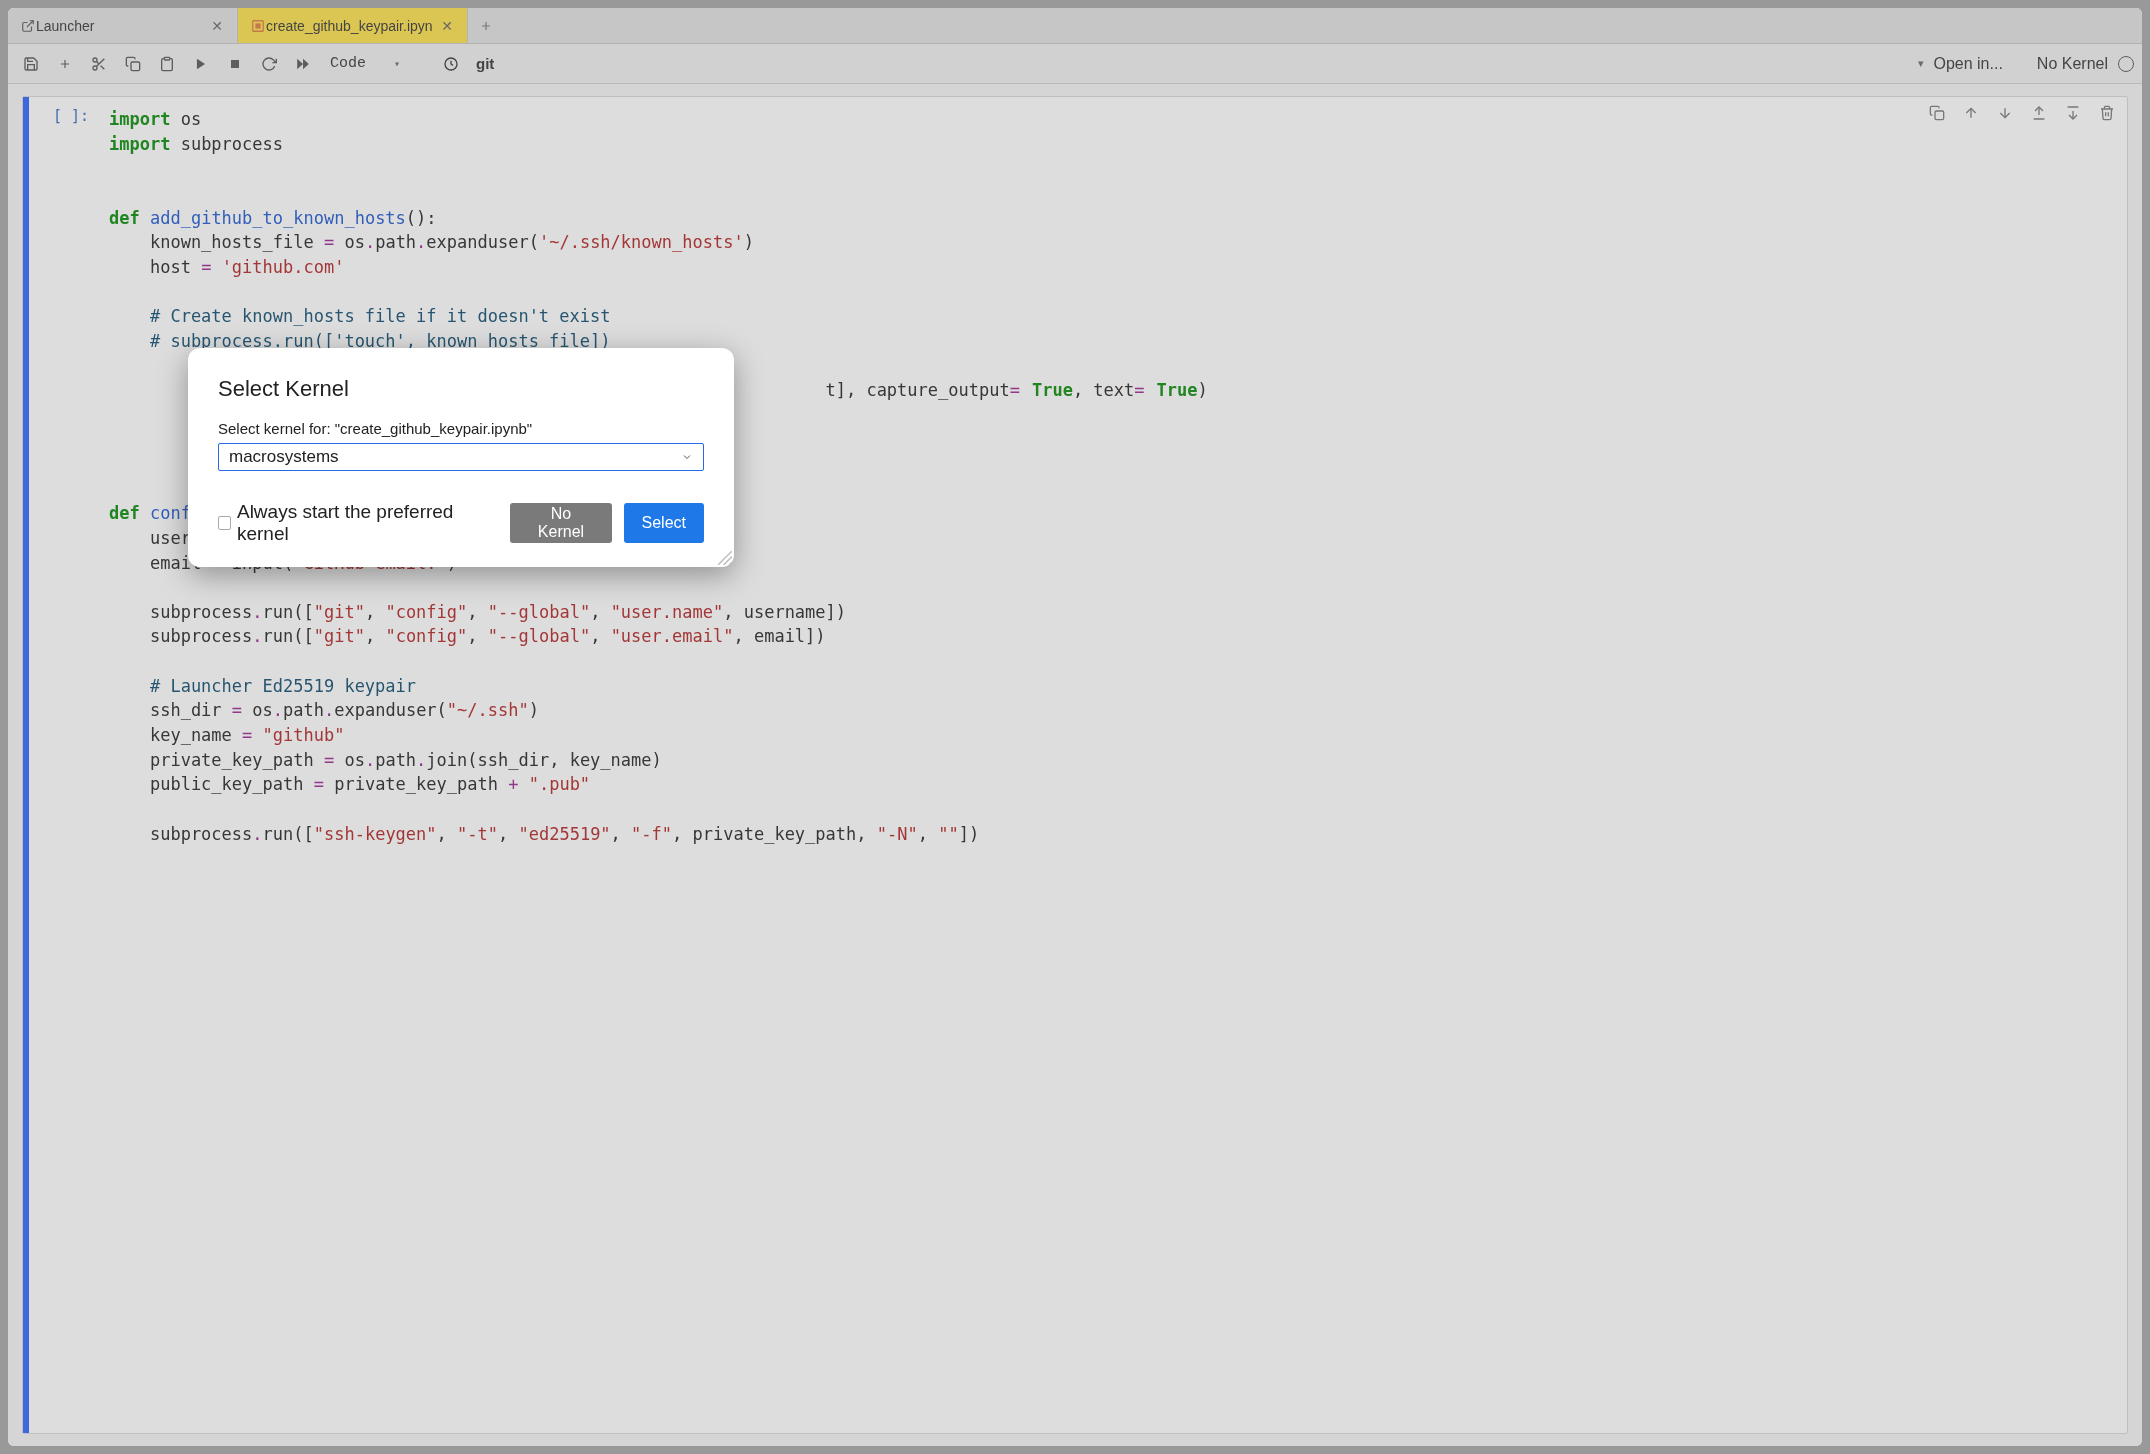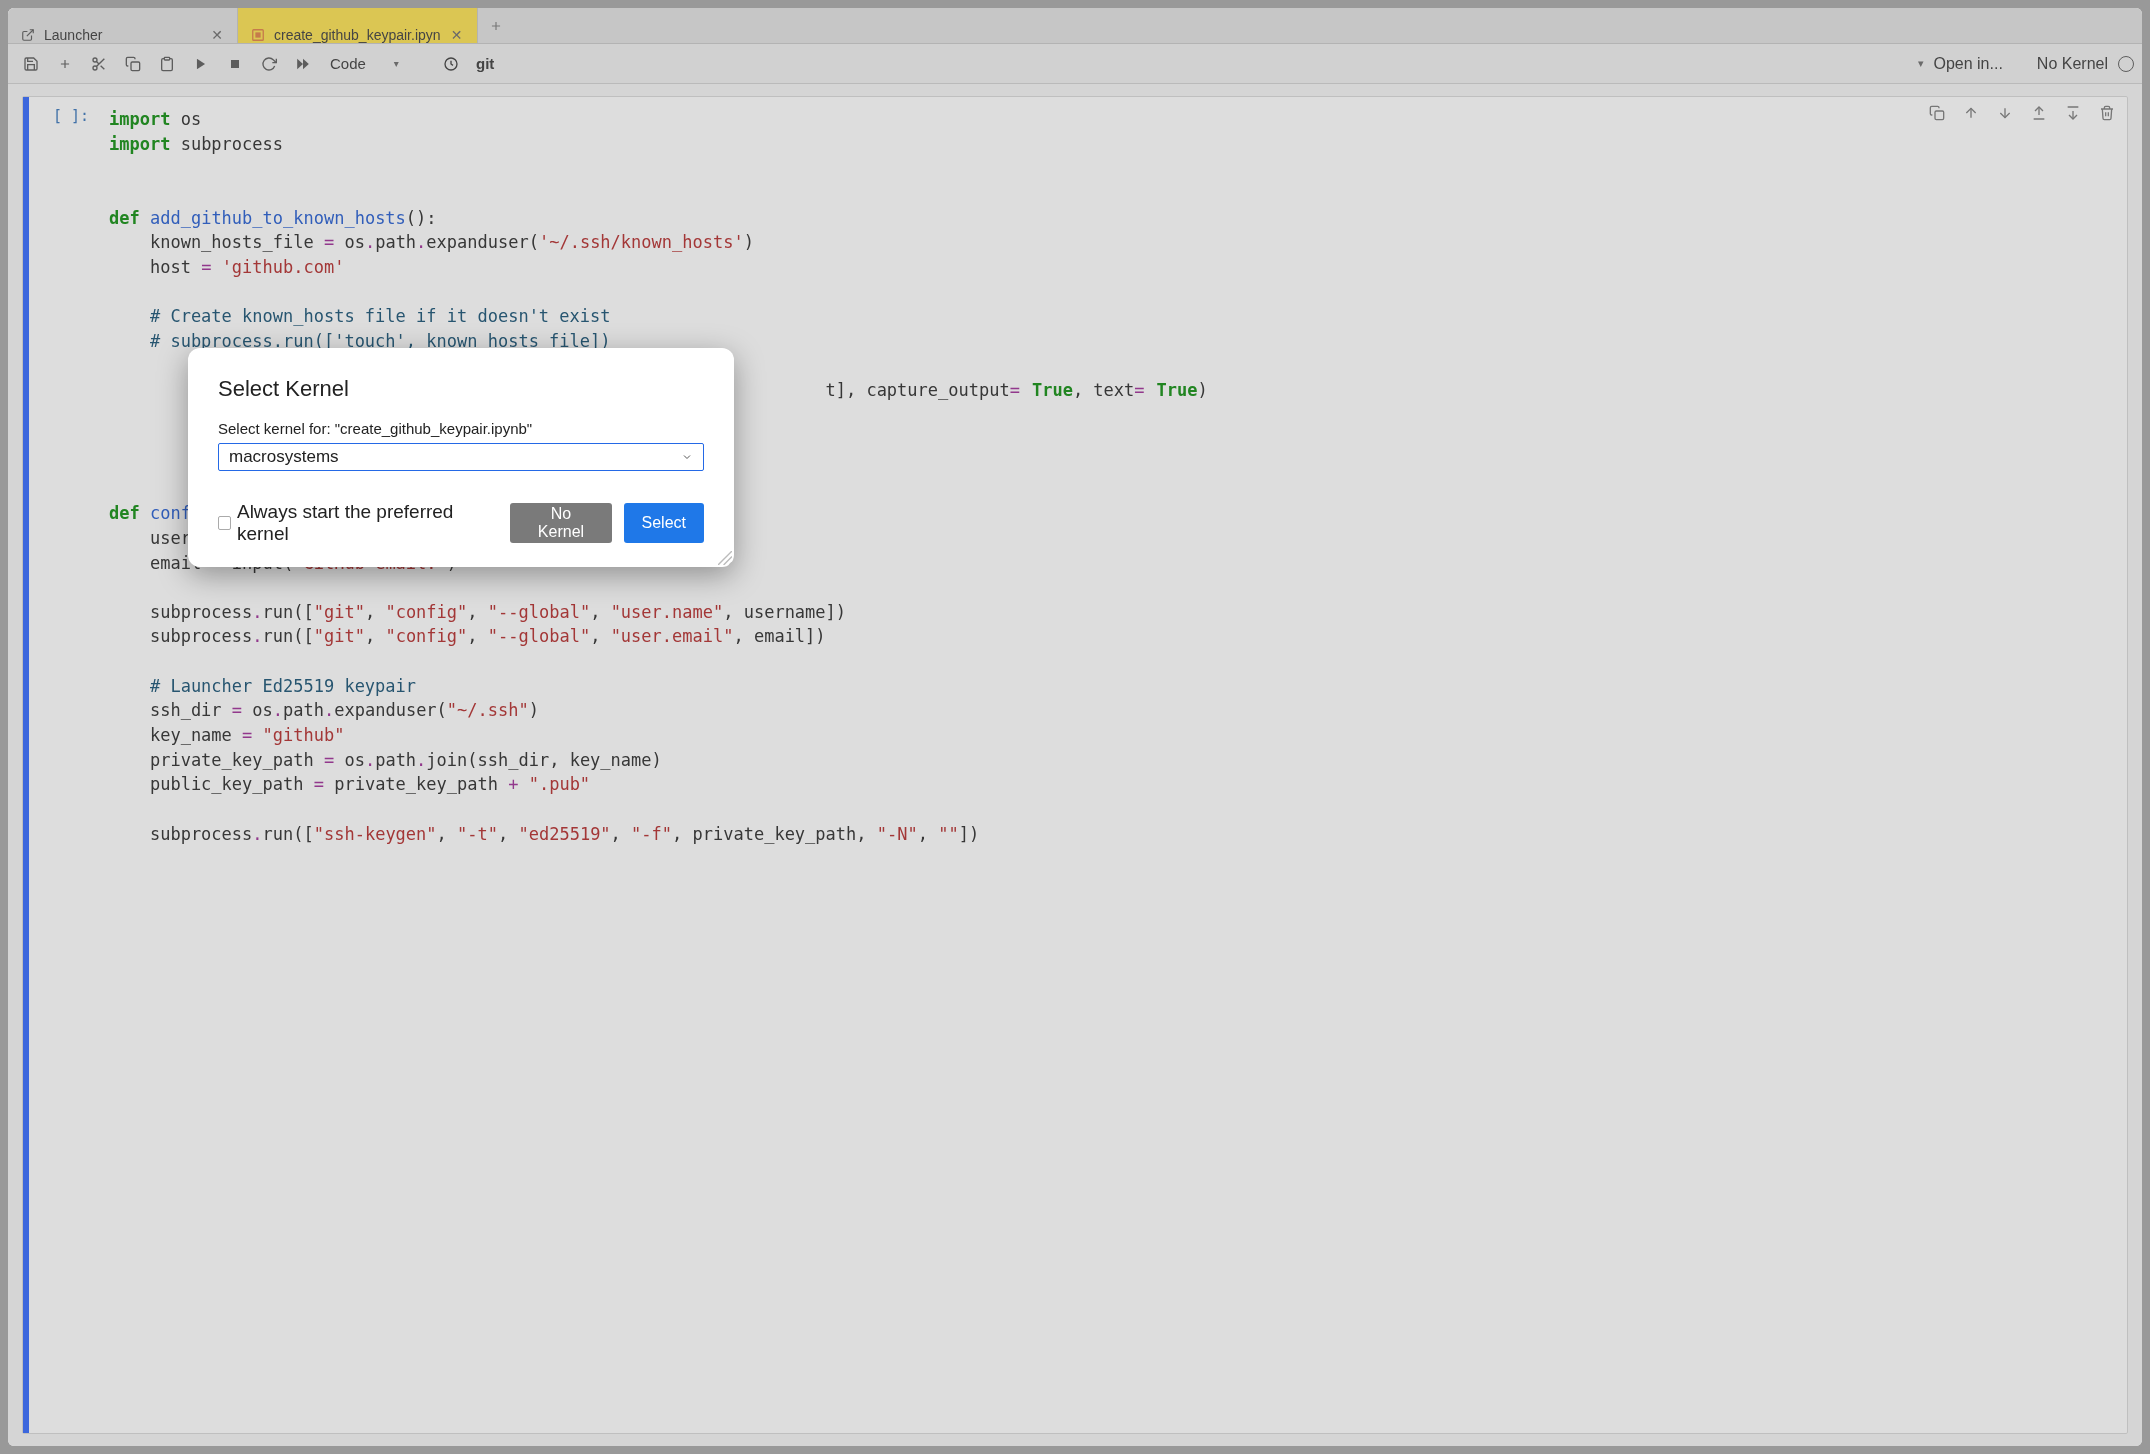--- a/index.html
+++ b/index.html
@@ -38,22 +38,22 @@
   
   .tabbar {
     display: flex;
     align-items: stretch;
     background: #e1e1e1;
     height: 36px;
     border-bottom: 1px solid #c7c7c7;
   }
   .tab {
     display: flex;
-    align-items: flex-end;
-    gap: 8px;
+    align-items: center;
+    gap: 0;
     padding: 0 12px;
     border-right: 1px solid #c7c7c7;
     font-size: 14px;
     color: #333;
     background: #e1e1e1;
     min-width: 230px;
     position: relative;
   }
   .tab.active {
     background: #fde047;
@@ -90,20 +90,21 @@
     border-radius:4px;
   }
   .tsel {
     height: 28px;
     min-width: 110px;
     display:flex; align-items:center;
     padding: 0 8px;
     color:#333;
     font-size:15px;
     gap: 28px;
+    font-family: Liberation Mono, monospace;
   }
   .tsel .caret { color:#666; font-size:10px;}
   .toolbar-spacer { flex:1; }
   .git-label { font-weight:600; color:#333; font-size:15px; padding:0 6px;}
   .toolbar-right {
     display:flex; align-items:center; gap:10px; color:#333; font-size:16px;
   }
   .kernel-ind {
     width:16px; height:16px; border:1.5px solid #555; border-radius:50%;
   }

